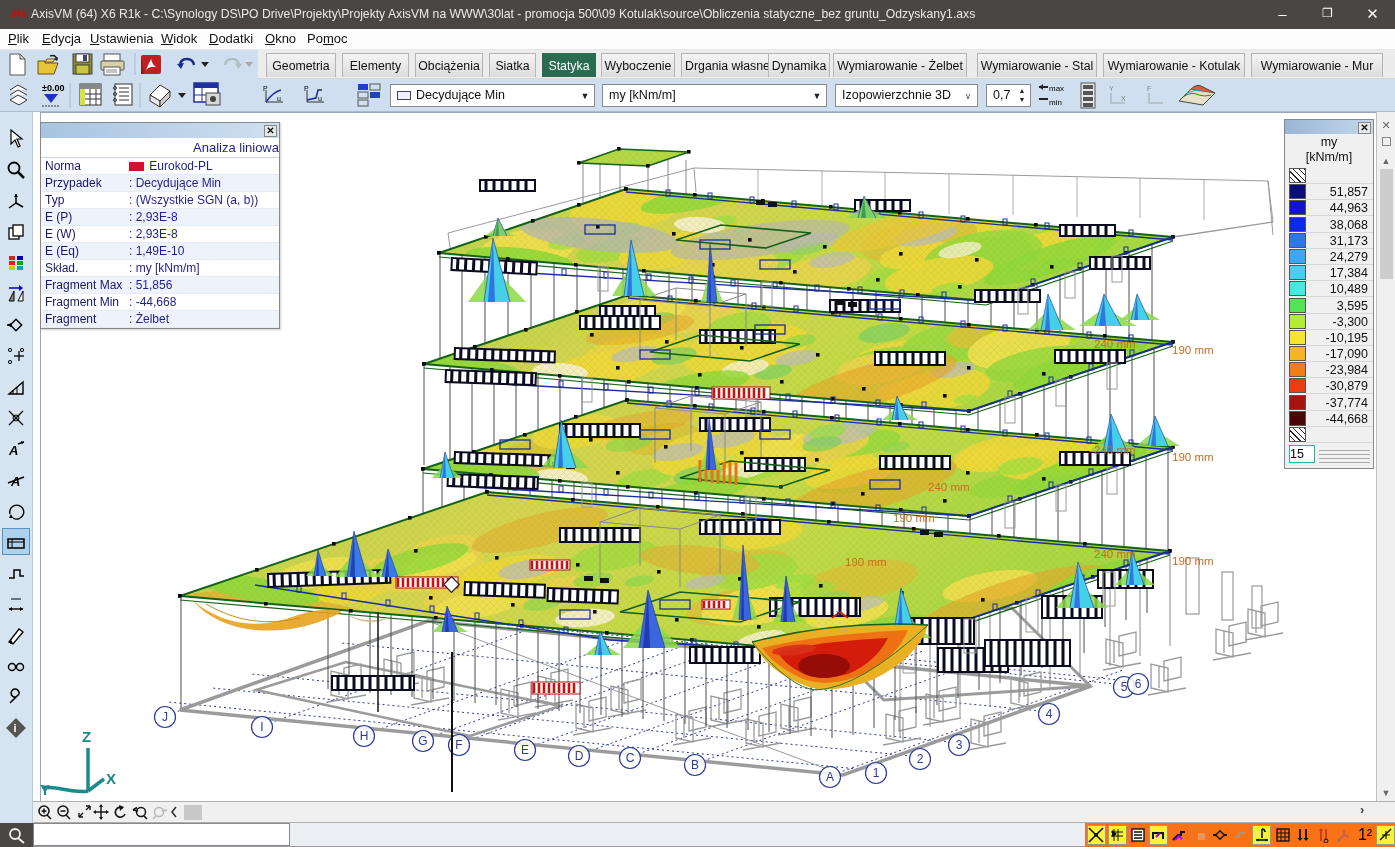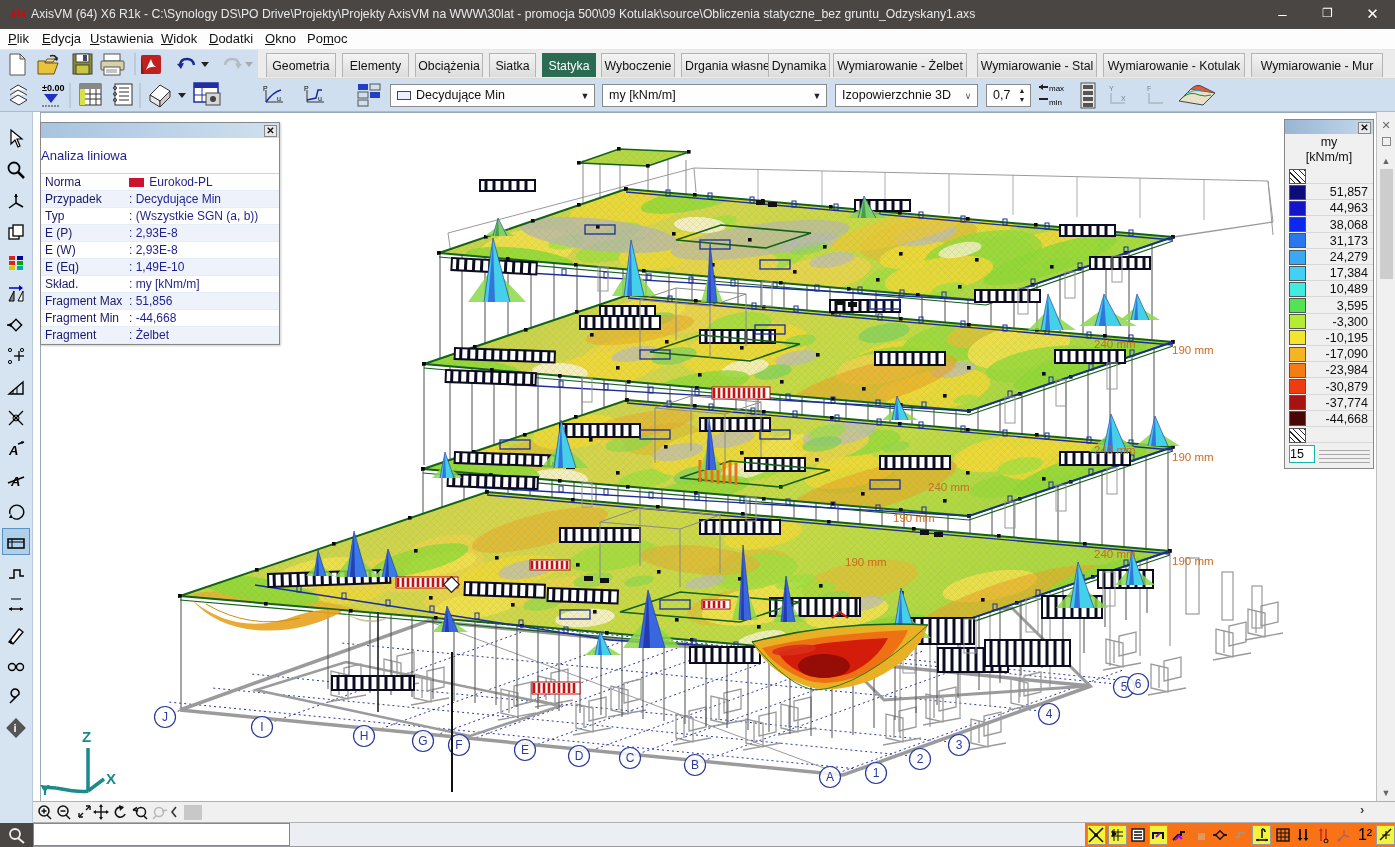--- a/index.html
+++ b/index.html
@@ -16,30 +16,30 @@
 .toolrow2{position:absolute;left:0;top:79px;width:1395px;height:33px;background:#cfdfef;border-bottom:1px solid #aabccc}
 .dd{position:absolute;top:5px;height:23px;background:#fff;border:1px solid #8a8a8a;font-size:12.5px;color:#111;line-height:21px;padding-left:6px}
 .dd .arr{position:absolute;right:1px;top:1px;bottom:1px;width:16px;background:#fff;text-align:center;line-height:20px;font-size:9px;color:#222}
 .sidebar{position:absolute;left:0;top:112px;width:33px;height:711px;background:#d6e4f2;border-right:1px solid #b8c8d8}
 .sic{width:28px;height:27px;margin:2px auto 4px;display:flex;align-items:center;justify-content:center}
 .sic.sel{background:#aed0ea;border:1px solid #5a92c8}
 .canvas{position:absolute;left:40px;top:112px;width:1336px;height:689px;background:#fff;border-left:1px solid #98a8b8;border-top:1px solid #98a8b8}
 .panel{position:absolute;left:40px;top:122px;width:240px;background:#fff;border:1px solid #888;box-shadow:1px 1px 2px rgba(0,0,0,0.2);font-size:12px}
 .ptitle{height:15px;background:linear-gradient(90deg,#a8c4e0,#cfe0f0)}
 .pclose{position:absolute;right:2px;top:2px;width:13px;height:12px;background:#e8e8e8;border:1px solid #888;font-size:10px;line-height:10px;text-align:center;color:#111;font-weight:bold}
-.phead{text-align:left;color:#1f1f8f;font-size:13px;padding:10px 0;border-bottom:1px solid #c8d4e4}
+.phead{text-align:right;color:#1f1f8f;font-size:13px;padding:2px 0;border-bottom:1px solid #c8d4e4}
 .irow{display:flex;height:17px;line-height:17px;border-bottom:1px solid #e4ecf6}
 .irow.alt{background:#eef3fb}
 .ik{width:88px;padding-left:4px;color:#18186a;white-space:nowrap}
 .iv{color:#1f1f8f;white-space:nowrap}
 .flag{display:inline-block;width:15px;height:9px;background:#cc1430;vertical-align:middle;margin-right:2px}
 .legend{position:absolute;left:1284px;top:119px;width:90px;height:350px;background:#f0f0f0;border:1px solid #888;font-size:12.5px}
 .ltitle{height:14px;background:linear-gradient(90deg,#9ab6d4,#c4d8ec)}
 .lhead{text-align:center;color:#111;line-height:15px;padding:1px 0 3px}
-.lrow{display:flex;height:16.2px;align-items:center}
+.lrow{display:flex;height:16.2px;align-items:flex-start}
 .lsw{width:17px;height:15px;margin-left:4px;border:1px solid #555}
 .lv{flex:1;text-align:right;padding-right:5px;color:#111;border-bottom:1px solid #d8d8d8;line-height:16px;height:16px}
 .lnum{position:absolute;left:4px;width:26px;height:18px;background:#fff;border:1px solid #14b8a6;text-align:left;font-size:12.5px;line-height:17px}
 .rstrip{position:absolute;left:1376px;top:112px;width:19px;height:689px;background:#f0f0f0;border-left:1px solid #c0c0c0}
 .botbar{position:absolute;left:33px;top:801px;width:1362px;height:22px;background:#f0f0f0;border-top:1px solid #b0b0b0;border-bottom:1px solid #b0b0b0}
 .srow{position:absolute;left:0;top:823px;width:1395px;height:24px;background:#ebeff3;border-bottom:1px solid #9a9aa0}
 .scell{position:absolute;left:0;top:0;width:33px;height:24px;background:#4a4644}
 .sinput{position:absolute;left:33px;top:0px;width:257px;height:23px;background:#fff;border:1px solid #888}
 .statusicons{position:absolute;left:1085px;top:823px;width:310px;height:24px;background:#f97316;display:flex;align-items:center}
 .sti{width:20px;height:20px;margin-left:2px;display:flex;align-items:center;justify-content:center}

